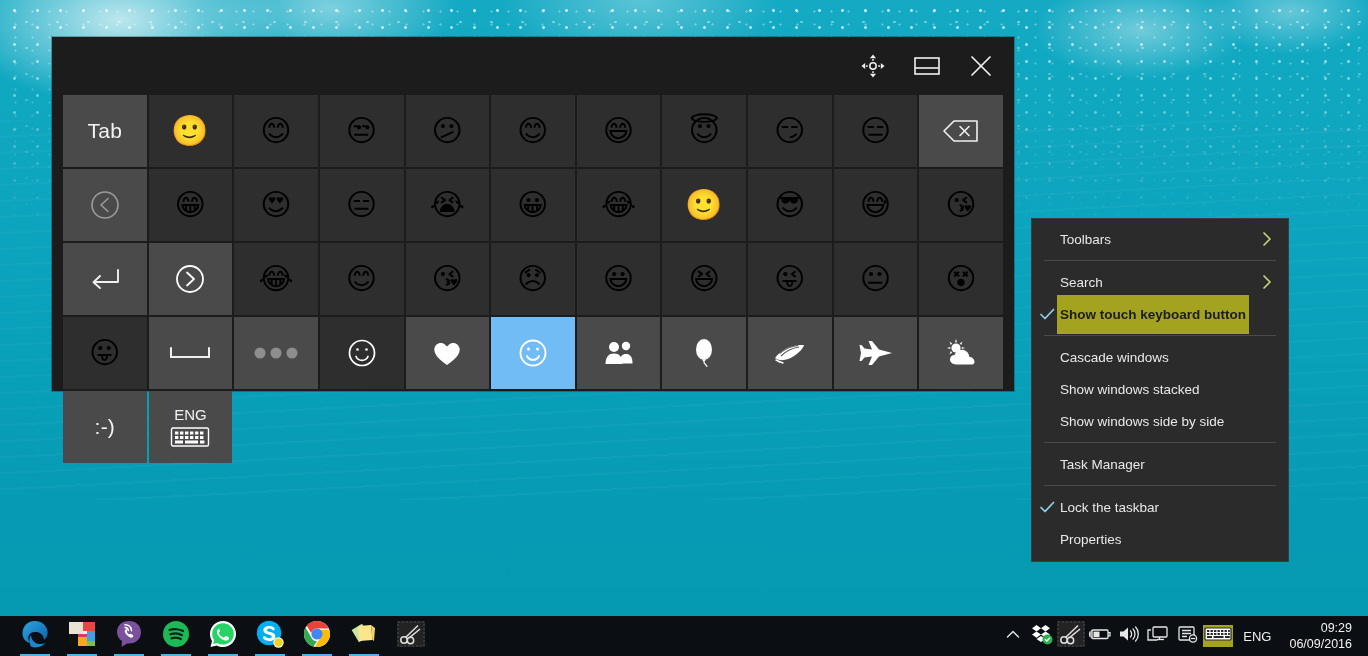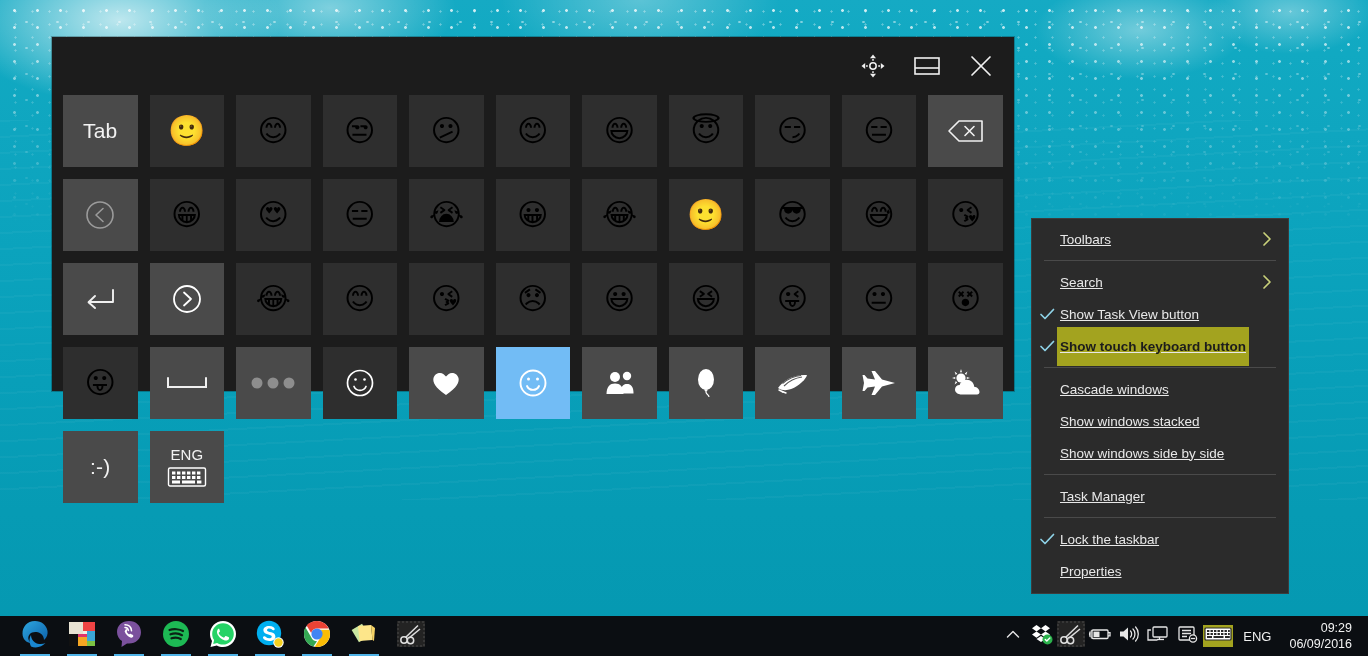--- a/index.html
+++ b/index.html
@@ -64,21 +64,21 @@
     width: 54px; height: 46px;
     display: flex; align-items: center; justify-content: center;
     cursor: pointer;
   }
   .title-btn svg { display: block; }
 
   #kb-grid {
     display: grid;
     grid-template-columns: repeat(11, 1fr);
     grid-auto-rows: 72px;
-    gap: 12px;
+    gap: 2px;
     padding: 0 11px 2px 11px;
   }
   .key {
     background: #2e2e2e;
     display: flex; align-items: center; justify-content: center;
     cursor: pointer;
     user-select: none;
     position: relative;
   }
   .key.fn { background: #4a4a4a; }
@@ -112,21 +112,20 @@
   }
   .menu-item {
     position: relative;
     height: 32px;
     display: flex; align-items: center;
     padding-left: 28px; padding-right: 14px;
     color: #e8e8e8;
     font-size: 13.5px;
     cursor: pointer;
     white-space: nowrap;
-    text-decoration: underline;
   }
   .menu-item .mi-check {
     position: absolute; left: 6px; top: 50%;
     transform: translateY(-50%);
     width: 18px; height: 18px;
     display: flex; align-items: center; justify-content: center;
   }
   .menu-item .mi-arrow {
     margin-left: auto;
     display: flex; align-items: center;
@@ -523,28 +522,20 @@
         </span>
       </div>
       <div class="menu-sep"></div>
       <div class="menu-item">
         <span class="mi-text">Search</span>
         <span class="mi-arrow">
           <svg width="14" height="20" viewBox="0 0 14 20">
     <path d="M4 4 L10 10 L4 16" fill="none" stroke="#c9d17a" stroke-width="1.7" stroke-linecap="round" stroke-linejoin="round"></path>
           </svg>
         </span>
-      </div>
-      <div class="menu-item">
-        <span class="mi-check">
-          <svg width="18" height="18" viewBox="0 0 18 18">
-    <path d="M3 9.5 L7 13.5 L15.5 4.5" fill="none" stroke="#8fd3e8" stroke-width="1.7" stroke-linecap="round" stroke-linejoin="round"></path>
-          </svg>
-        </span>
-        <span class="mi-text">Show Task View button</span>
       </div>
       <div class="menu-item">
         <span class="mi-check">
           <svg width="18" height="18" viewBox="0 0 18 18">
     <path d="M3 9.5 L7 13.5 L15.5 4.5" fill="none" stroke="#8fd3e8" stroke-width="1.7" stroke-linecap="round" stroke-linejoin="round"></path>
           </svg>
         </span>
         <span class="mi-text highlight">Show touch keyboard button</span>
       </div>
       <div class="menu-sep"></div>

